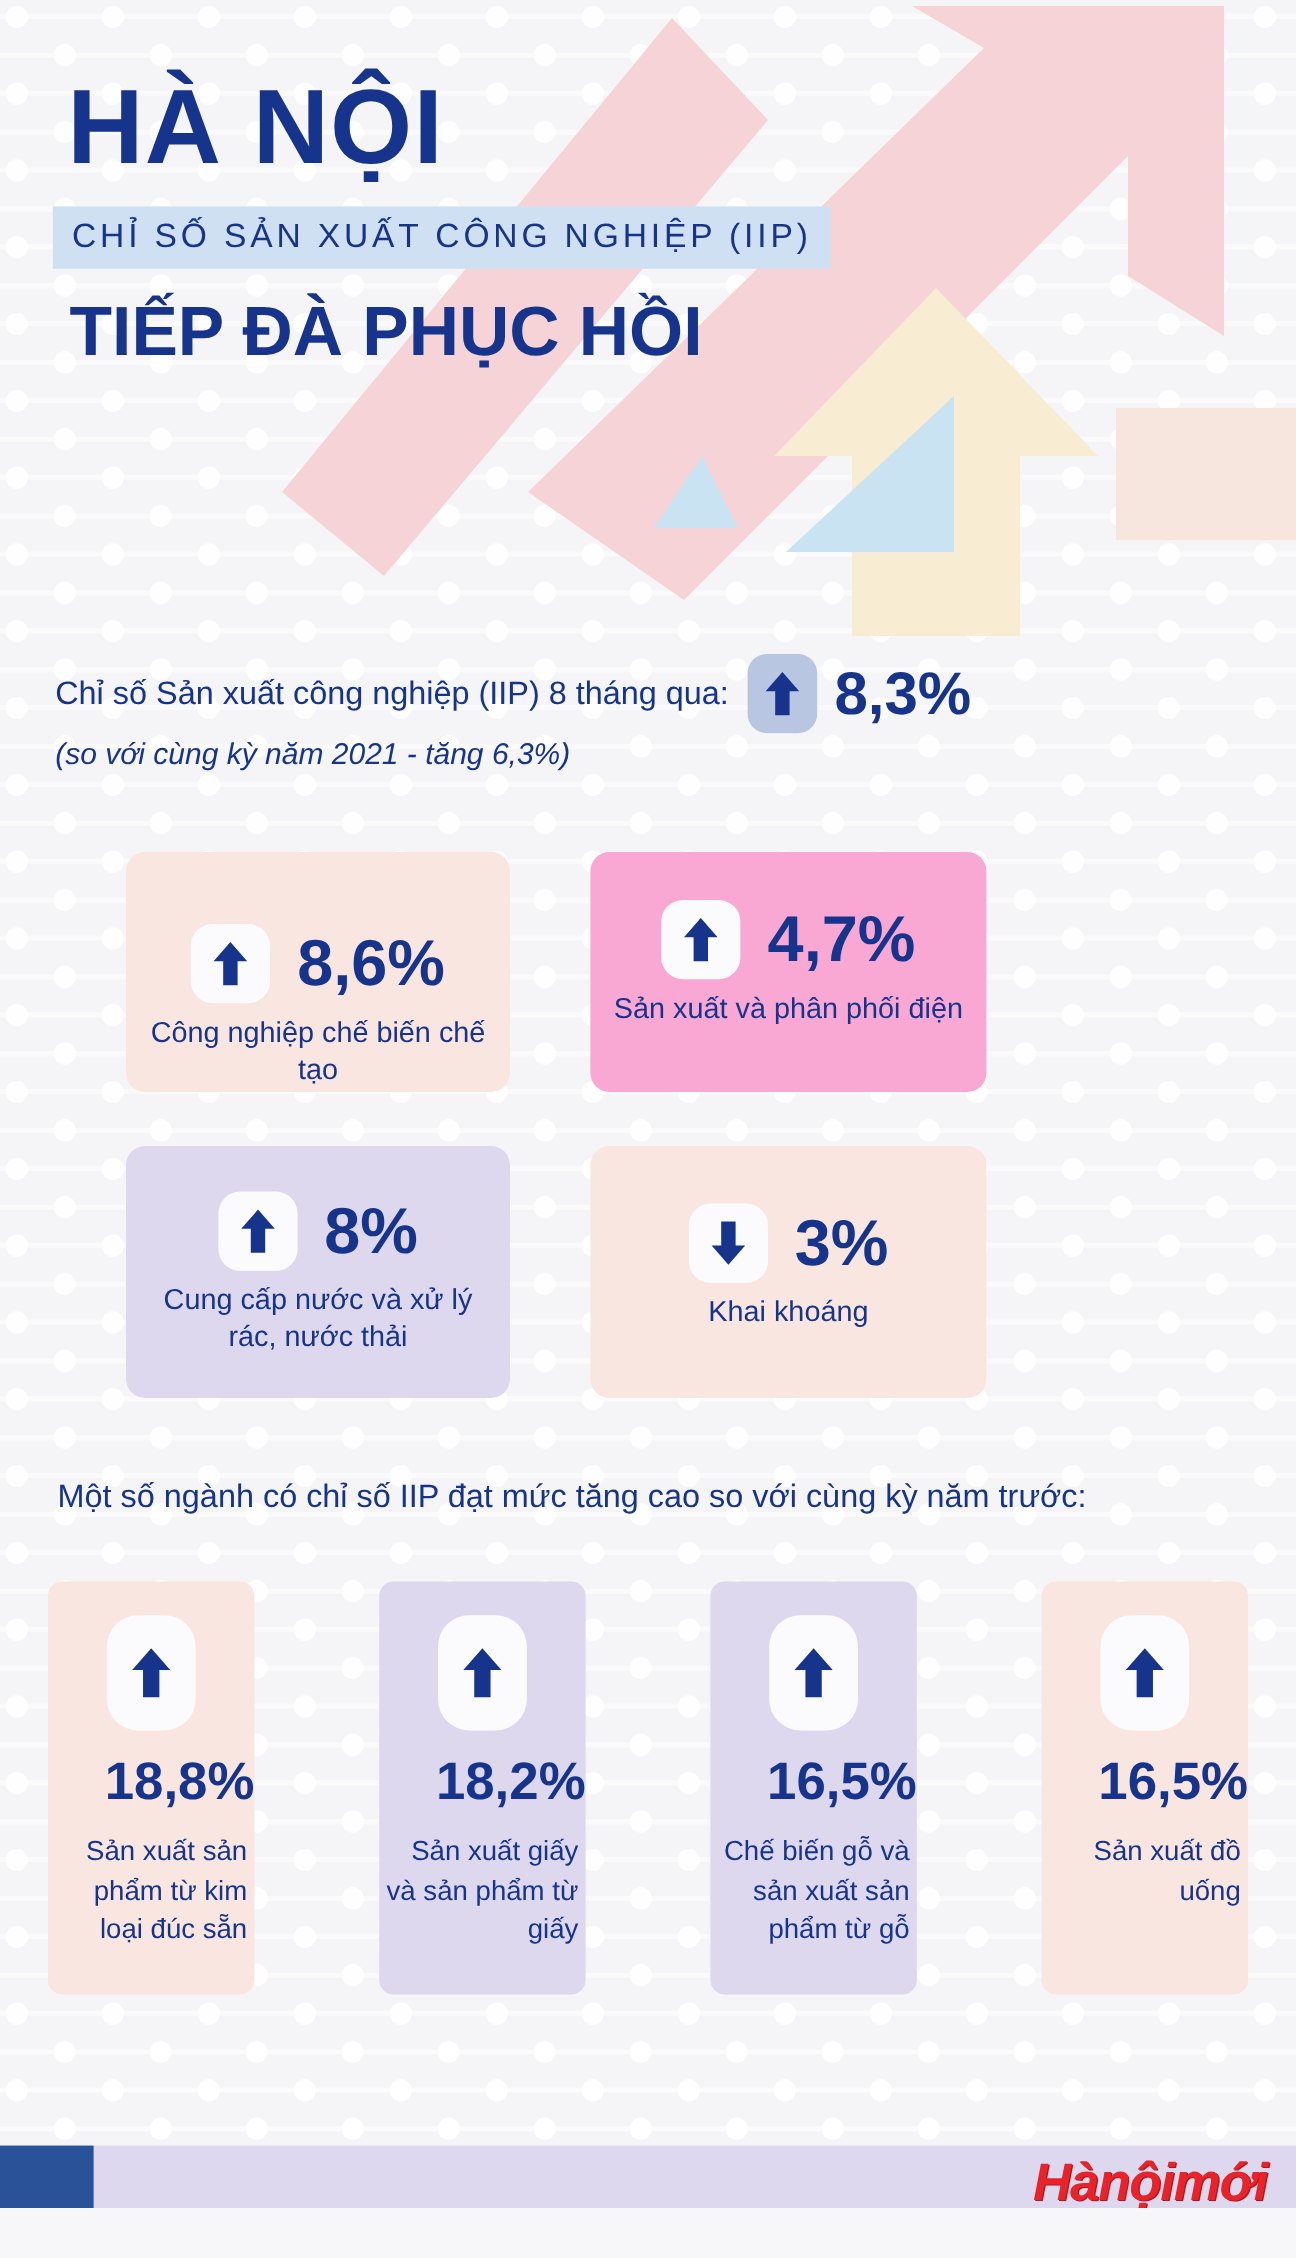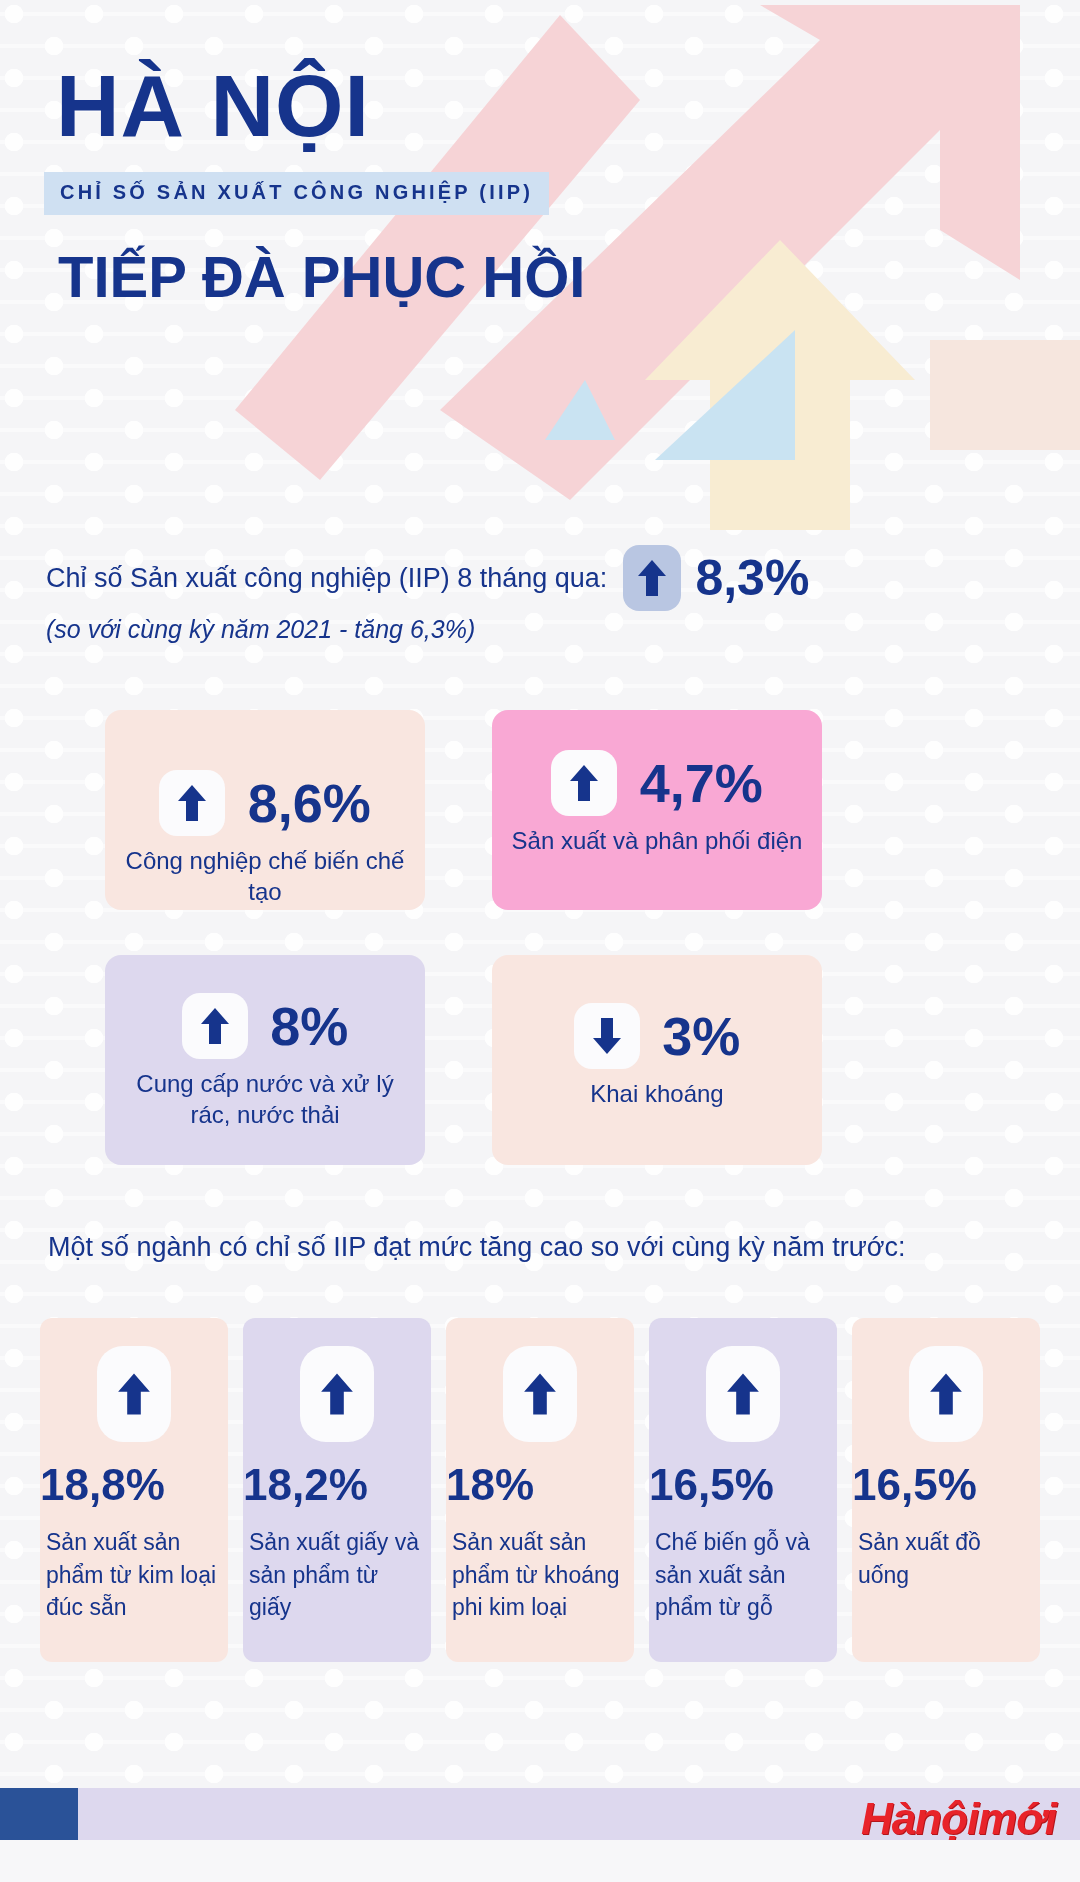--- a/index.html
+++ b/index.html
@@ -83,22 +83,22 @@
     font-family: "Liberation Sans", sans-serif;
   }
 
   .subtitle-band {
     position: absolute;
     left: 44px; top: 172px;
     background: #cfe0f2;
     padding: 9px 16px 11px 16px;
   }
   .subtitle-band span {
-    font-size: 20px;
-    font-weight: 700;
+    font-size: 28px;
+    font-weight: 400;
     letter-spacing: 3.2px;
     color: #16348c;
     text-align: center;
   }
 
   .title-sub2 {
     position: absolute;
     left: 58px; top: 248px;
     font-size: 58px;
     font-weight: 700;
@@ -200,23 +200,23 @@
   .cols {
     position: absolute; z-index: 3;
     left: 0; top: 1318px;
     width: 1080px;
     height: 420px;
     display: flex;
     justify-content: space-between;
     padding: 0 40px;
   }
   .col {
-    width: 188px;
+    width: 172px;
     border-radius: 12px;
-    text-align: left;
+    text-align: right;
     padding-top: 28px;
   }
   .col .ic {
     width: 74px; height: 96px;
     background: #fbfbfd;
     border-radius: 26px;
     margin: 0 auto;
     display: flex; align-items: center; justify-content: center;
   }
   .col .val {
@@ -383,46 +383,37 @@
     <div class="col lav" style="background: rgb(221, 216, 238);">
       <div class="ic">
         <svg class="arrow" width="34" height="46" viewBox="0 0 30 40">
           <polygon points="15,2 29,18 21,18 21,38 9,38 9,18 1,18" fill="#16348c"></polygon>
         </svg>
       </div>
       <div class="val">18,2%</div>
       <div class="lbl">Sản xuất giấy và sản phẩm từ giấy</div>
     </div>
 
+
+    <div class="col lav" style="background: rgb(221, 216, 238);">
+      <div class="ic">
+        <svg class="arrow" width="34" height="46" viewBox="0 0 30 40">
+          <polygon points="15,2 29,18 21,18 21,38 9,38 9,18 1,18" fill="#16348c"></polygon>
+        </svg>
+      </div>
+      <div class="val">16,5%</div>
+      <div class="lbl">Chế biến gỗ và sản xuất sản phẩm từ gỗ</div>
+    </div>
+
     <div class="col peach" style="background: rgb(249, 230, 224);">
       <div class="ic">
         <svg class="arrow" width="34" height="46" viewBox="0 0 30 40">
           <polygon points="15,2 29,18 21,18 21,38 9,38 9,18 1,18" fill="#16348c"></polygon>
         </svg>
       </div>
-      <div class="val">18%</div>
-      <div class="lbl">Sản xuất sản phẩm từ khoáng phi kim loại</div>
-    </div>
-
-    <div class="col lav" style="background: rgb(221, 216, 238);">
-      <div class="ic">
-        <svg class="arrow" width="34" height="46" viewBox="0 0 30 40">
-          <polygon points="15,2 29,18 21,18 21,38 9,38 9,18 1,18" fill="#16348c"></polygon>
-        </svg>
-      </div>
-      <div class="val">16,5%</div>
-      <div class="lbl">Chế biến gỗ và sản xuất sản phẩm từ gỗ</div>
-    </div>
-
-    <div class="col peach" style="background: rgb(249, 230, 224);">
-      <div class="ic">
-        <svg class="arrow" width="34" height="46" viewBox="0 0 30 40">
-          <polygon points="15,2 29,18 21,18 21,38 9,38 9,18 1,18" fill="#16348c"></polygon>
-        </svg>
-      </div>
       <div class="val">16,5%</div>
       <div class="lbl">Sản xuất đồ uống</div>
     </div>
 
   </div>
 
   <div class="footer">
     <div class="footer-block"></div>
     <div class="logo">Hànộimới</div>
   </div>

